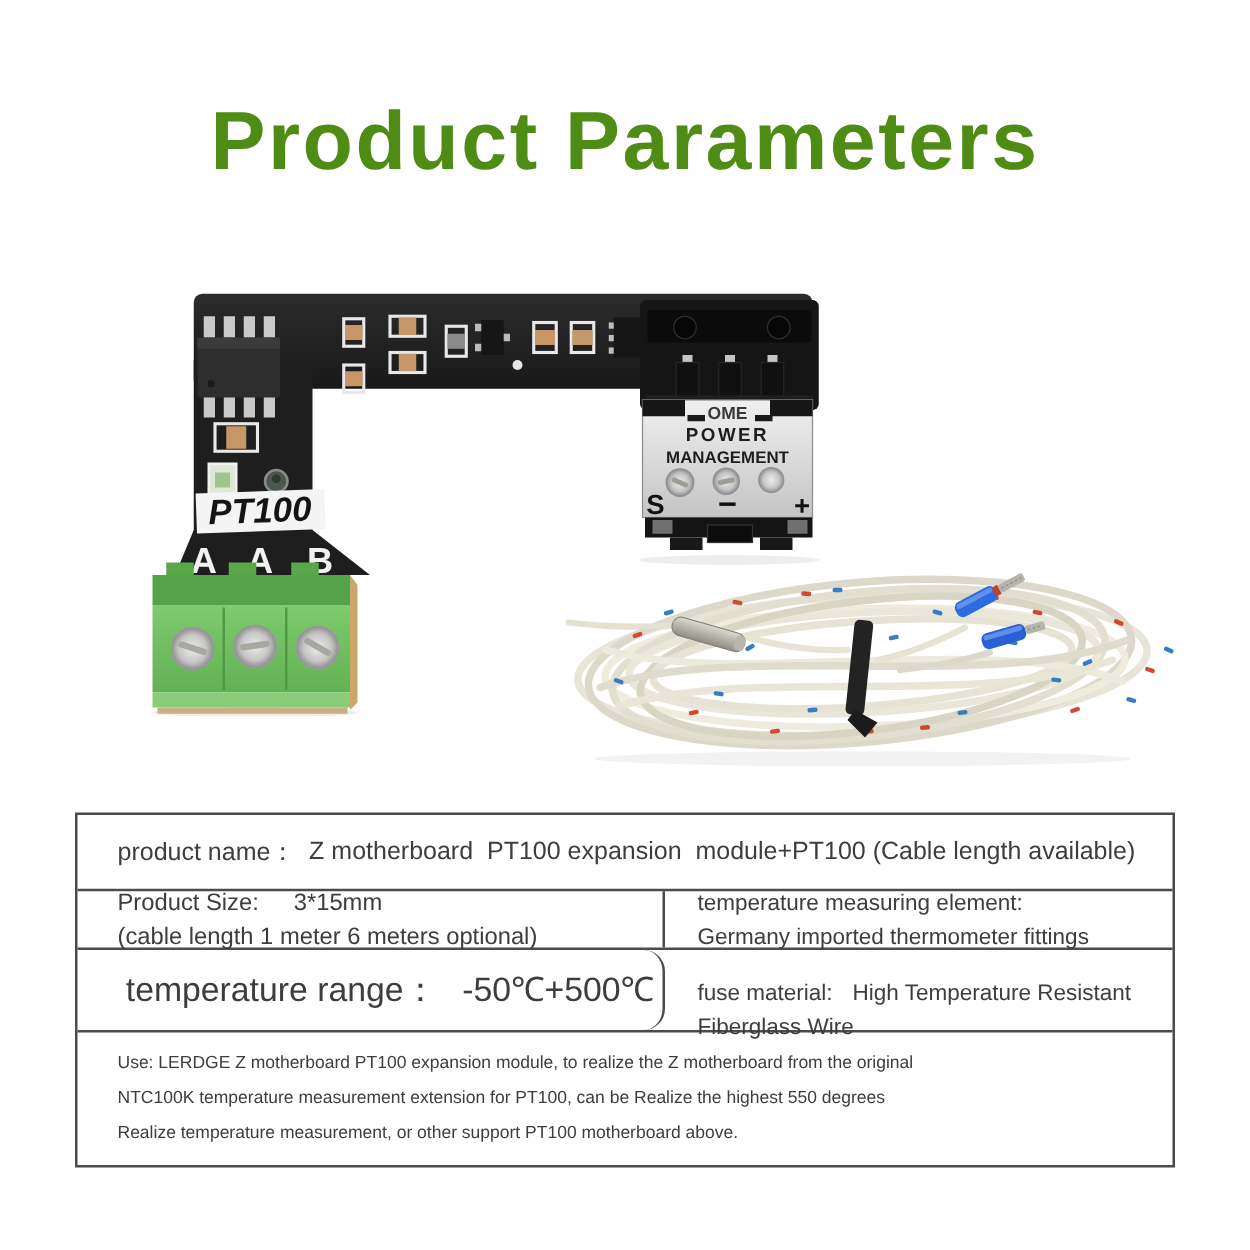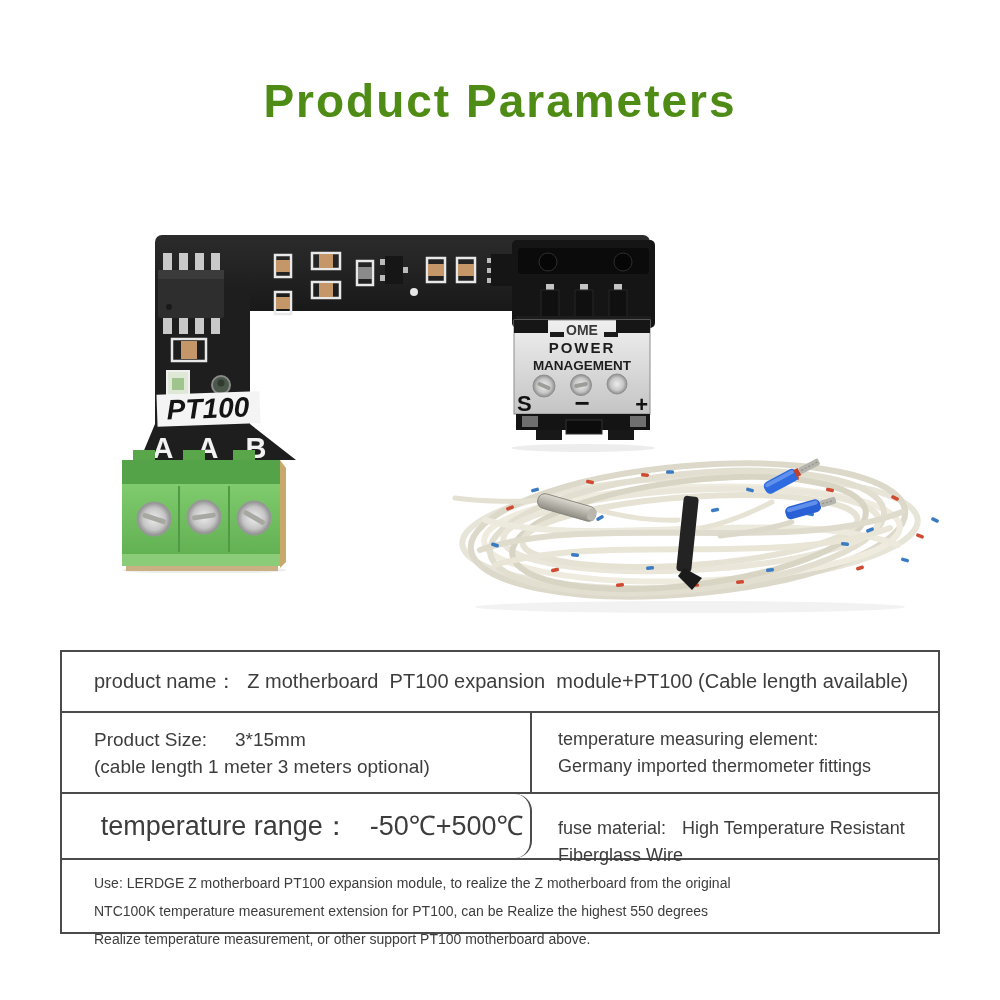--- a/index.html
+++ b/index.html
@@ -1,35 +1,35 @@
 <!DOCTYPE html>
 <html><head>
 <meta charset="utf-8">
 <style>
   html,body{margin:0;padding:0;background:#ffffff;}
   .canvas{position:relative;width:1000px;height:1000px;background:#ffffff;
           font-family:"Liberation Sans",sans-serif;overflow:hidden;}
 
   
   .title{position:absolute;top:74px;left:0;width:100%;margin:0;text-align:center;
-         font-size:46px;font-weight:700;letter-spacing:2px;color:#4f8c15;}
+         font-size:66px;font-weight:700;letter-spacing:2px;color:#4f8c15;}
 
   
   .pcb{position:absolute;left:118px;top:228px;width:545px;height:345px;}
   .cable{position:absolute;left:440px;top:450px;width:510px;height:170px;}
   svg text{font-family:"Liberation Sans",sans-serif;}
 
   
   .spec-table{position:absolute;left:60px;top:650px;width:880px;height:284px;
               box-sizing:border-box;border:2px solid #4b4b4b;color:#3d3d3d;background:#fff;}
   .row{box-sizing:border-box;}
   .r1{height:61px;border-bottom:2px solid #4b4b4b;display:flex;align-items:center;
       padding-left:32px;font-size:20px;}
   .r1 .val{margin-left:11px;white-space:pre;}
-  .r2{height:81px;border-bottom:2px solid #4b4b4b;display:flex;}
+  .r2{height:47px;border-bottom:2px solid #4b4b4b;display:flex;}
   .r3{height:66px;border-bottom:2px solid #4b4b4b;display:flex;}
   .cell{box-sizing:border-box;}
   .cell.left{width:470px;border-right:2px solid #4b4b4b;padding-left:32px;
              display:flex;flex-direction:column;justify-content:center;
              font-size:19px;line-height:27px;}
   .cell.right{flex:1;padding:0 14px 0 26px;display:flex;flex-direction:column;
               justify-content:center;font-size:18px;line-height:27px;}
   .r2 .cell.left .gapval{margin-left:28px;}
   .r3 .cell.left{flex-direction:row;align-items:center;font-size:27px;line-height:32px;border-radius:17px;}
   .r3 .cell.left .val{margin-left:20px;}
@@ -326,21 +326,21 @@
     <div class="row r1">
       <span class="lbl">product name：</span>
       <span class="val">Z motherboard  PT100 expansion  module+PT100 (Cable length available)</span>
     </div>
 
     <div class="row r2">
       <div class="cell left">
         <div class="line">
           <span class="lbl">Product Size:</span><span class="gapval">3*15mm</span>
         </div>
-        <div class="line">(cable length 1 meter 3 meters optional)</div>
+        <div class="line">(cable length 1 meter 6 meters optional)</div>
       </div>
       <div class="cell right">
         <div class="line">temperature measuring element:</div>
         <div class="line">Germany imported thermometer fittings</div>
       </div>
     </div>
 
     <div class="row r3">
       <div class="cell left">
         <span class="lbl">temperature range：</span>

